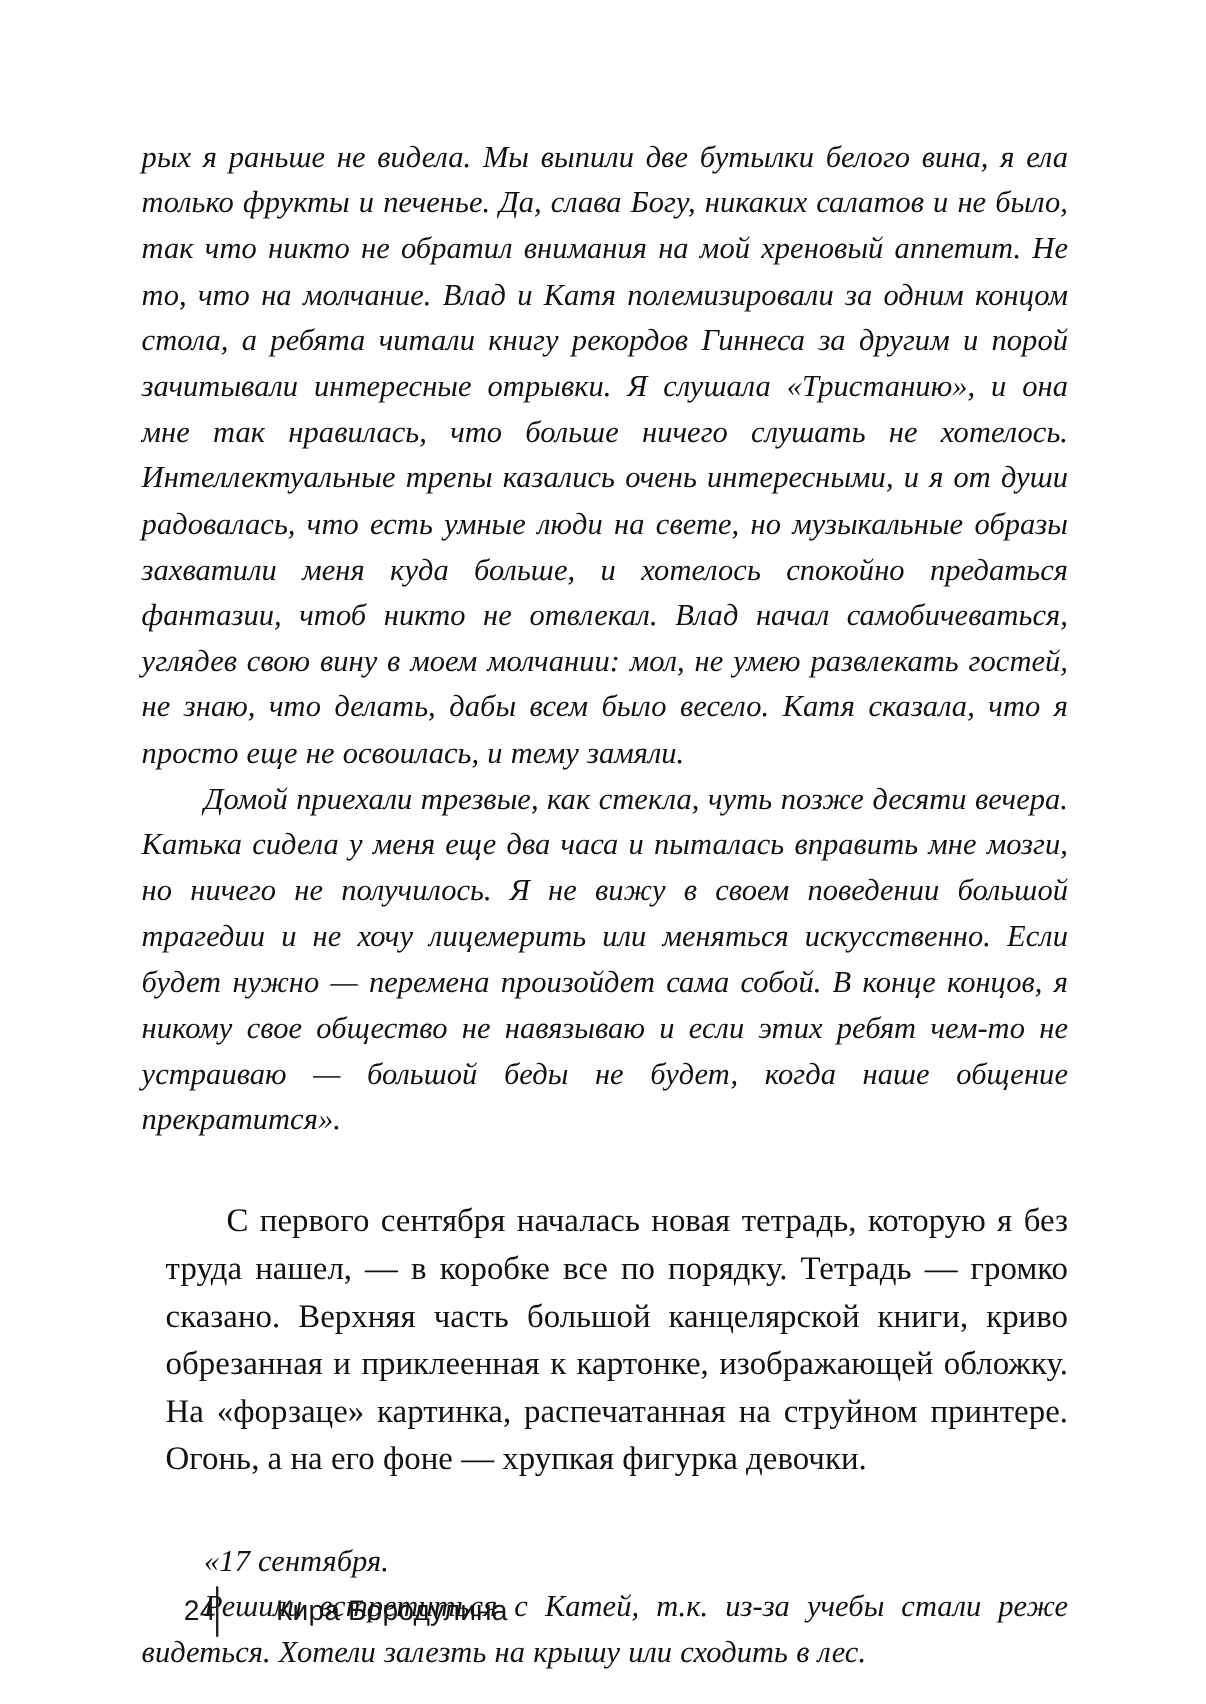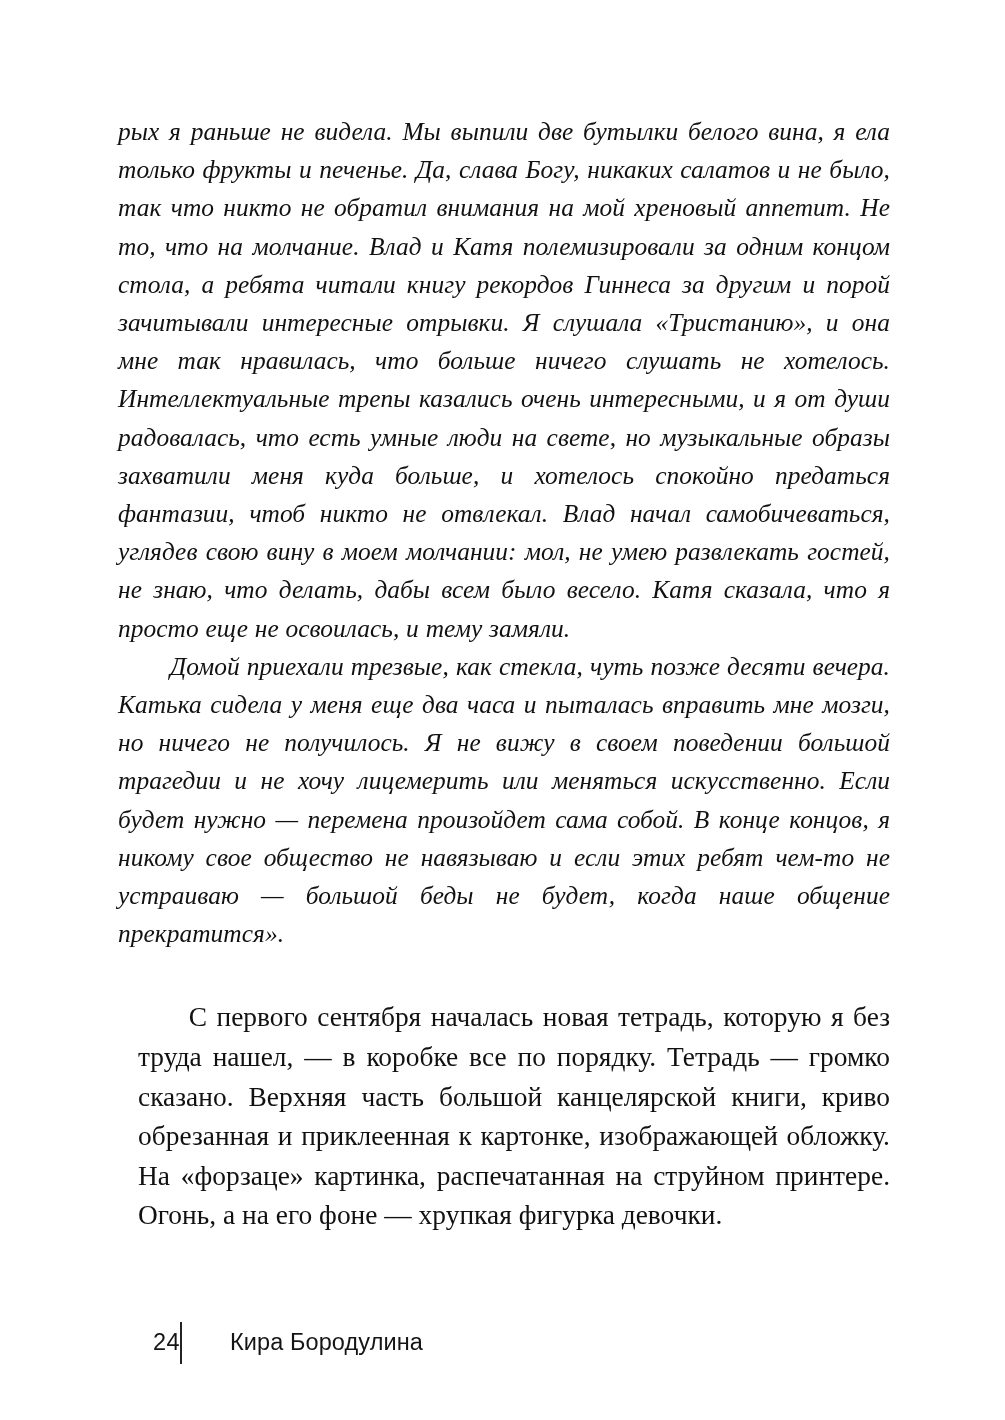--- a/index.html
+++ b/index.html
@@ -114,20 +114,24 @@
 
     <section class="diary diary-first">
       <p>рых я раньше не видела. Мы выпили две бутылки белого вина, я ела только фрукты и печенье. Да, слава Богу, никаких салатов и не было, так что никто не обратил внимания на мой хреновый аппетит. Не то, что на молчание. Влад и Катя полемизировали за одним концом стола, а ребята читали книгу рекордов Гиннеса за другим и порой зачитывали интересные отрывки. Я слушала «Тристанию», и она мне так нравилась, что больше ничего слушать не хотелось. Интеллектуальные трепы казались очень интересными, и я от души радовалась, что есть умные люди на свете, но музыкальные образы захватили меня куда больше, и хотелось спокойно предаться фантазии, чтоб никто не отвлекал. Влад начал самобичеваться, углядев свою вину в моем молчании: мол, не умею развлекать гостей, не знаю, что делать, дабы всем было весело. Катя сказала, что я просто еще не освоилась, и тему замяли.</p>
       <p class="indent">Домой приехали трезвые, как стекла, чуть позже десяти вечера. Катька сидела у меня еще два часа и пыталась вправить мне мозги, но ничего не получилось. Я не вижу в своем поведении большой трагедии и не хочу лицемерить или меняться искусственно. Если будет нужно — перемена произойдет сама собой. В конце концов, я никому свое общество не навязываю и если этих ребят чем-то не устраиваю — большой беды не будет, когда наше общение прекратится».</p>
     </section>
 
     <section class="narration">
       <p>С первого сентября началась новая тетрадь, которую я без труда нашел, — в коробке все по порядку. Тетрадь — громко сказано. Верхняя часть большой канцелярской книги, криво обрезанная и приклеенная к картонке, изображающей обложку. На «форзаце» картинка, распечатанная на струйном принтере. Огонь, а на его фоне — хрупкая фигурка девочки.</p>
     </section>
 
+    <section class="diary diary-second">
+      <p class="indent">«17 сентября.</p>
+      <p class="indent">Решили встретиться с Катей, т.к. из-за учебы стали реже видеться. Хотели залезть на крышу или сходить в лес.</p>
+    </section>
 
   </div>
 
   <div class="footer">
     <div class="folio">24</div>
     <div class="rule" style="background: rgb(35, 35, 35);"></div>
     <div class="author">Кира Бородулина</div>
   </div>
 
 </div>

